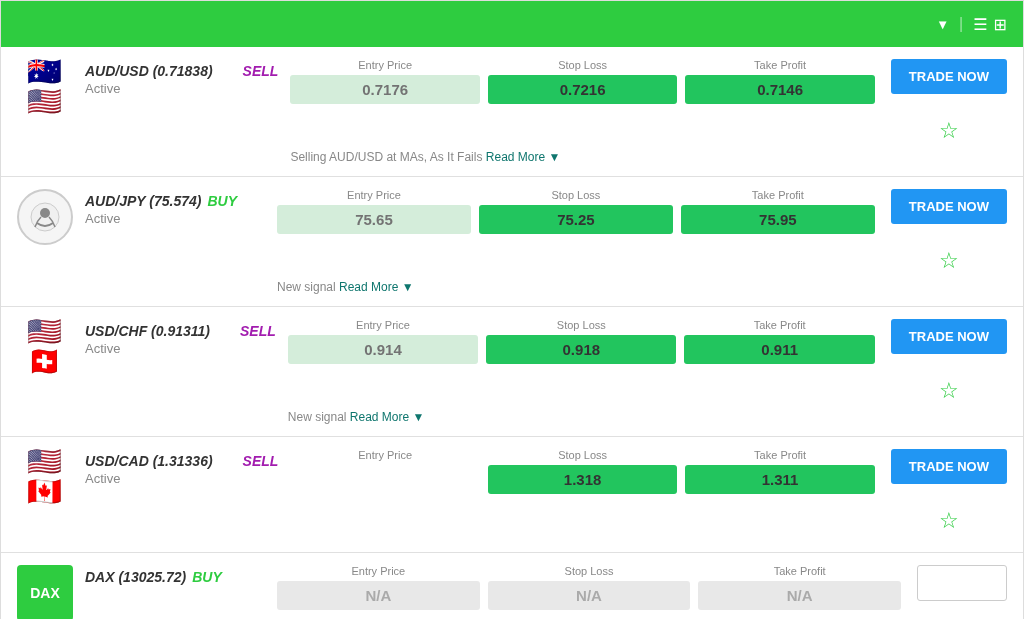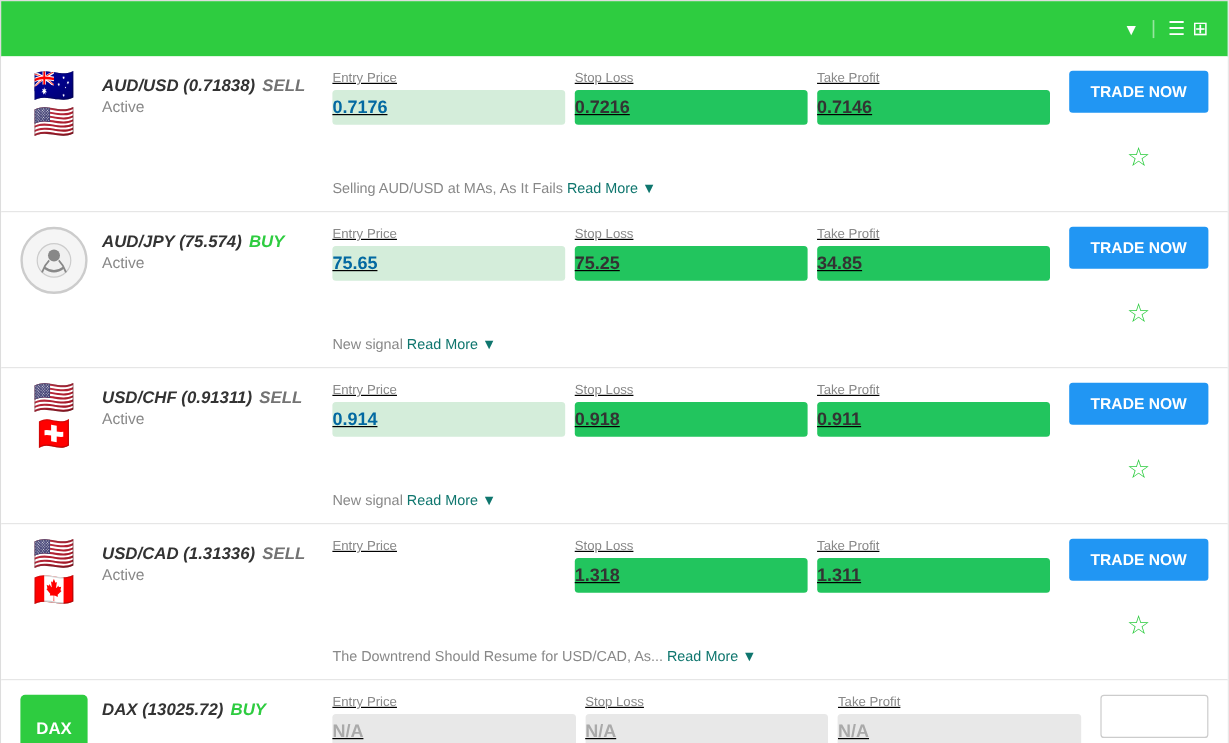--- a/index.html
+++ b/index.html
@@ -13,40 +13,40 @@
     .header-icon { color: #fff; font-size: 16px; cursor: pointer; }
     .divider-v { color: #fff; opacity: 0.5; }
     .signal-row { border-bottom: 1px solid #e0e0e0; padding: 12px 16px; background: #fff; }
     .signal-row:last-child { border-bottom: none; }
     .signal-top { display: flex; align-items: flex-start; gap: 12px; }
     .flag-icon { width: 56px; height: 56px; flex-shrink: 0; display: flex; align-items: center; justify-content: center; }
     .signal-info { min-width: 180px; display: flex; flex-direction: column; justify-content: center; padding-top: 4px; }
     .signal-pair { font-size: 14px; font-weight: bold; color: #333; display: flex; align-items: center; gap: 6px; font-style: italic; }
     .signal-status { font-size: 13px; color: #888; margin-top: 2px; }
     .signal-tag-buy { color: #2ecc40; font-weight: bold; font-size: 14px; }
-    .signal-tag-sell { color: #737373; font-weight: bold; font-size: 14px; }
+    .signal-tag-sell { color: #a21caf; font-weight: bold; font-size: 14px; margin-left: 24px; }
     .signal-data { flex: 1; }
     .price-row { display: flex; gap: 8px; margin-bottom: 6px; }
     .price-label { font-size: 11px; color: #888; margin-bottom: 4px; }
     .price-value { font-size: 15px; font-weight: bold; color: #555; padding: 6px 0; border-radius: 3px; }
-    .price-value.green { background: #d4edda; color: #0369a1; }
+    .price-value.green { background: #d4edda; color: #737373; }
     .price-value.gray { background: #22c55e; color: #333; }
     .price-value.na { background: #e8e8e8; color: #aaa; }
     .trade-col { display: flex; flex-direction: column; align-items: center; justify-content: center; gap: 24px; margin-left: 8px; }
     .trade-now-btn { background: #2196f3; color: #fff; border: none; padding: 10px 18px; font-size: 13px; font-weight: bold; cursor: pointer; border-radius: 3px; white-space: nowrap; }
     .trade-now-btn.empty { background: transparent; border: 1px solid #ccc; width: 90px; height: 36px; }
     .star-btn { font-size: 22px; color: #2ecc40; background: none; border: none; cursor: pointer; }
     .signal-note { font-size: 12px; color: #888; margin-top: 4px; }
     .signal-note a { color: #0f766e; text-decoration: none; }
     .dax-label { background: #2ecc40; color: #fff; font-weight: bold; font-size: 14px; padding: 6px 10px; border-radius: 4px; width: 72px; height: 56px; display: flex; align-items: center; justify-content: center; }
     
     .flag-emoji { font-size: 32px; line-height: 1; }
     .flag-combined { display: flex; flex-direction: column; align-items: center; gap: 2px; }
     .flag-combined .flag-emoji { font-size: 22px; }
-    .price-col-group { flex: 1; text-align: left; text-decoration: underline; }
+    .price-col-group { flex: 1; text-align: center; }
   </style>
 </head>
 <body>
 
 <div class="container">
 
   <div class="header">
     <span class="header-title"></span>
     <div class="header-right">
       <div class="header-filter">
@@ -127,21 +127,21 @@
           <div class="price-col-group">
             <div class="price-label">Entry Price</div>
             <div class="price-value green">75.65</div>
           </div>
           <div class="price-col-group">
             <div class="price-label">Stop Loss</div>
             <div class="price-value gray">75.25</div>
           </div>
           <div class="price-col-group">
             <div class="price-label">Take Profit</div>
-            <div class="price-value gray">34.85</div>
+            <div class="price-value gray">75.95</div>
           </div>
           <div class="trade-col">
             <button class="trade-now-btn">TRADE NOW</button>
             <button class="star-btn">☆</button>
           </div>
         </div>
         <div class="signal-note">
         New signal <a>Read More ▼</a>
        </div>
       </div>
@@ -213,23 +213,20 @@
           </div>
           <div class="price-col-group">
             <div class="price-label">Take Profit</div>
             <div class="price-value gray">1.311</div>
           </div>
           <div class="trade-col">
             <button class="trade-now-btn">TRADE NOW</button>
             <button class="star-btn">☆</button>
           </div>
         </div>
-        <div class="signal-note">
-        The Downtrend Should Resume for USD/CAD, As... <a>Read More ▼</a>
-       </div>
       </div>
     </div>
   </div>
       <div class="signal-row">
     <div class="signal-top">
       <div class="flag-icon">
         <div class="dax-label">DAX</div>
       </div>
       <div class="signal-info">
         <div class="signal-pair">

